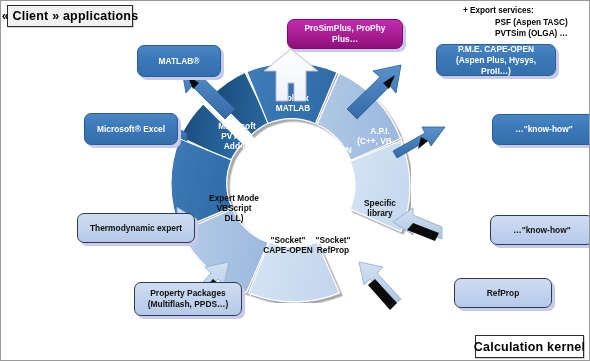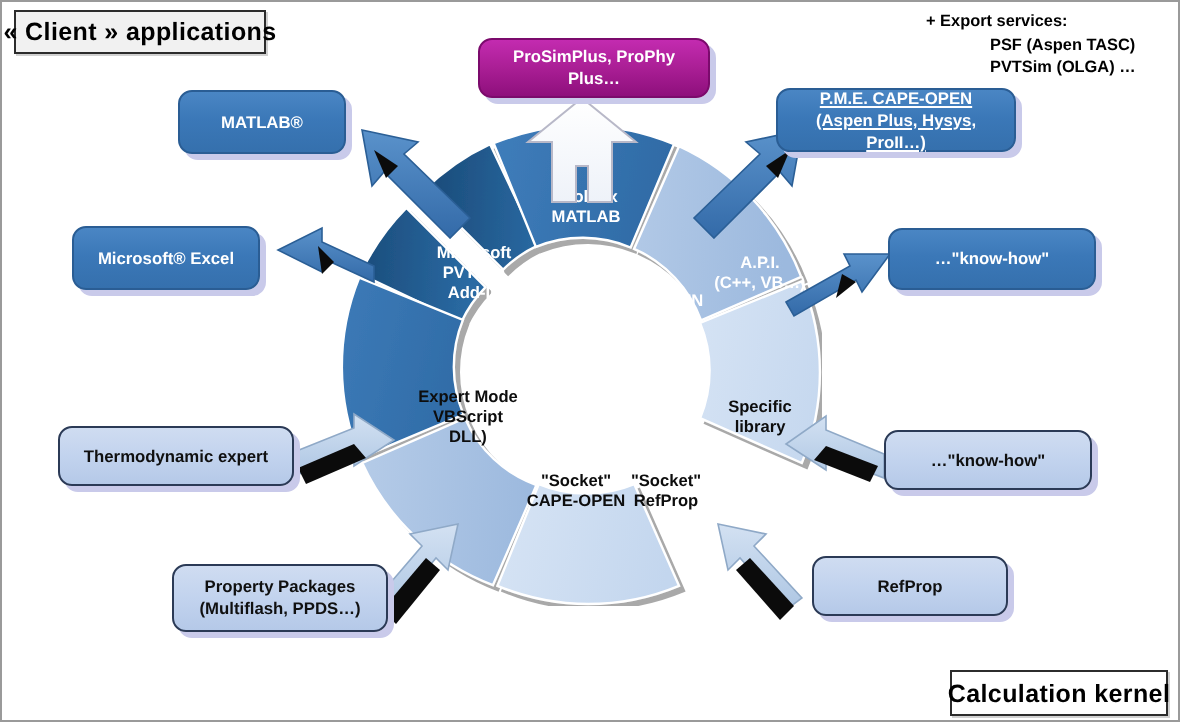--- a/index.html
+++ b/index.html
@@ -57,20 +57,21 @@
     position: absolute;
     border-radius: 7px;
     display: flex;
     align-items: center;
     justify-content: center;
     text-align: center;
     font-weight: bold;
     line-height: 11px;
     box-sizing: border-box;
     z-index: 6;
+    margin-left: 48px;
   }
   .rbox .rlabel { display: block; padding: 0 3px; }
 
   
   .rbox.blue {
     background: linear-gradient(180deg, #4a86c4 0%, #3b78b8 45%, #3570ad 100%);
     border: 1px solid #2a5d94;
     color: #ffffff;
     font-size: 8.4px;
     box-shadow: 3px 3px 0 #c9caea;
@@ -91,21 +92,21 @@
     font-size: 8.4px;
     box-shadow: 3px 3px 0 #c9caea;
   }
 
   
   #box-prosim     { left: 238px; top: 18px;  width: 116px; height: 30px; }
   #box-matlab     { left: 88px;  top: 44px;  width: 84px; height: 32px; }
   #box-excel      { left: 35px;  top: 112px; width: 94px; height: 32px; }
   #box-thermo     { left: 28px;  top: 212px; width: 118px; height: 30px; }
   #box-property   { left: 85px;  top: 281px; width: 108px; height: 34px; }
-  #box-pme        { left: 387px; top: 43px;  width: 120px; height: 32px; text-decoration: underline; }
+  #box-pme        { left: 387px; top: 43px;  width: 120px; height: 32px; }
   #box-knowhow1   { left: 443px; top: 113px; width: 104px; height: 31px; }
   #box-knowhow2   { left: 441px; top: 214px; width: 104px; height: 30px; }
   #box-refprop    { left: 405px; top: 277px; width: 98px;  height: 30px; }
 
   
   #donut-wrap {
     position: absolute;
     left: 170px;
     top: 62px;
     width: 240px;

